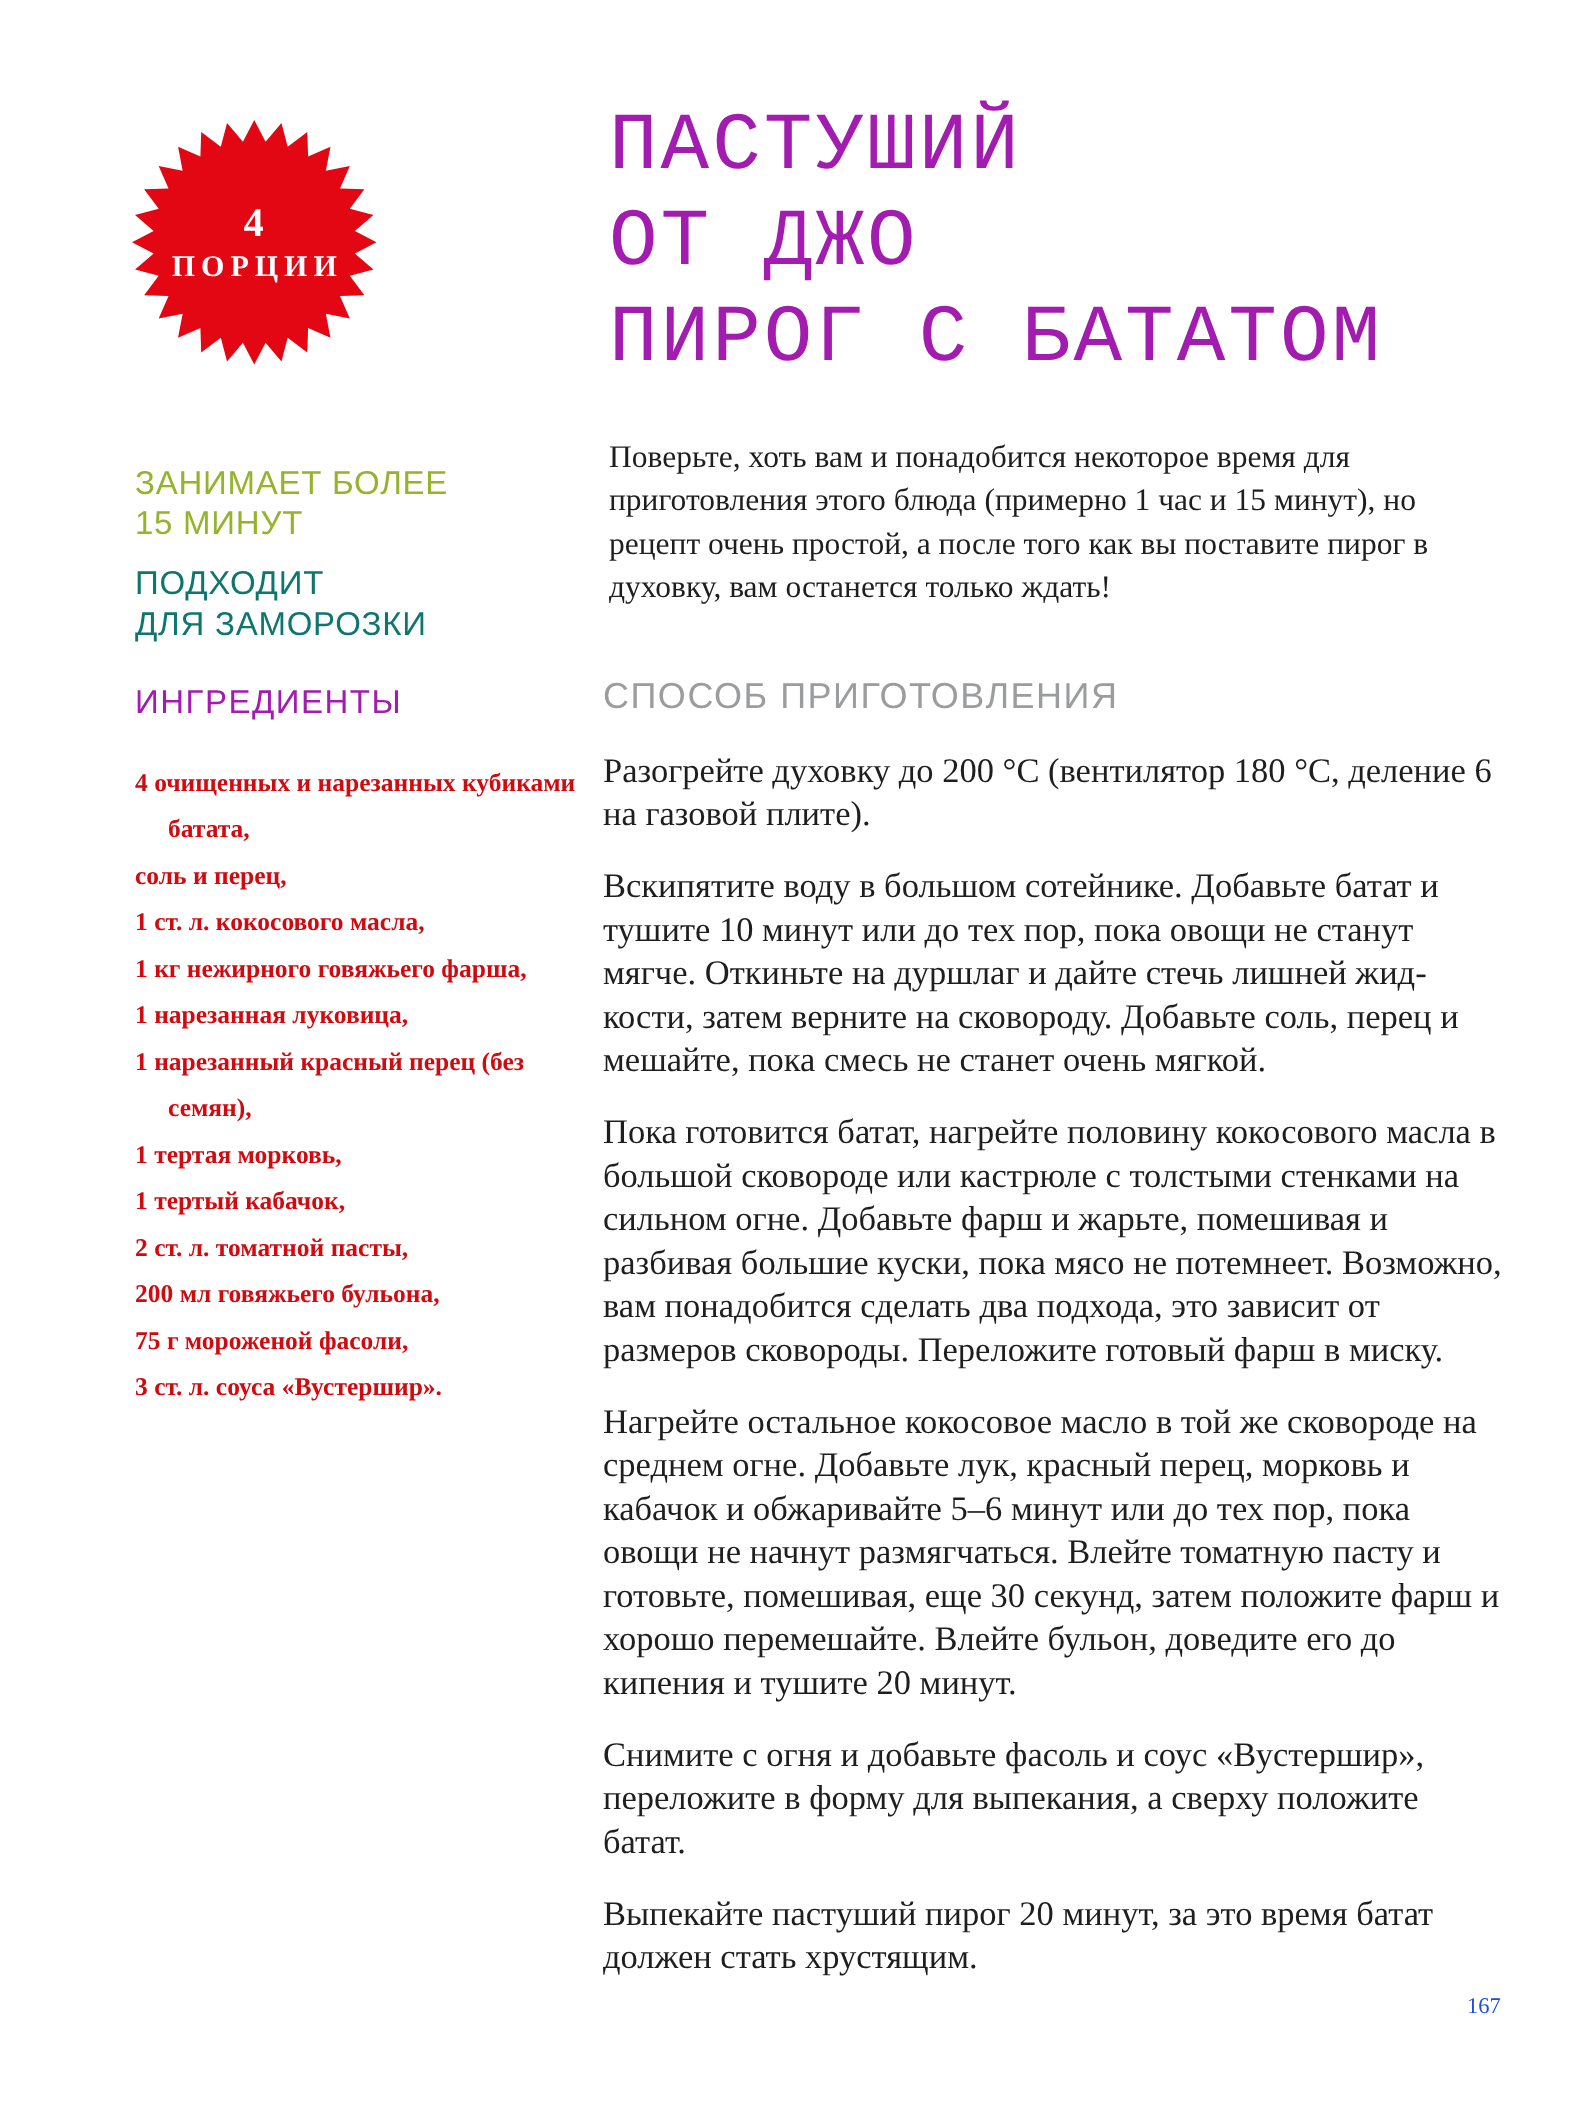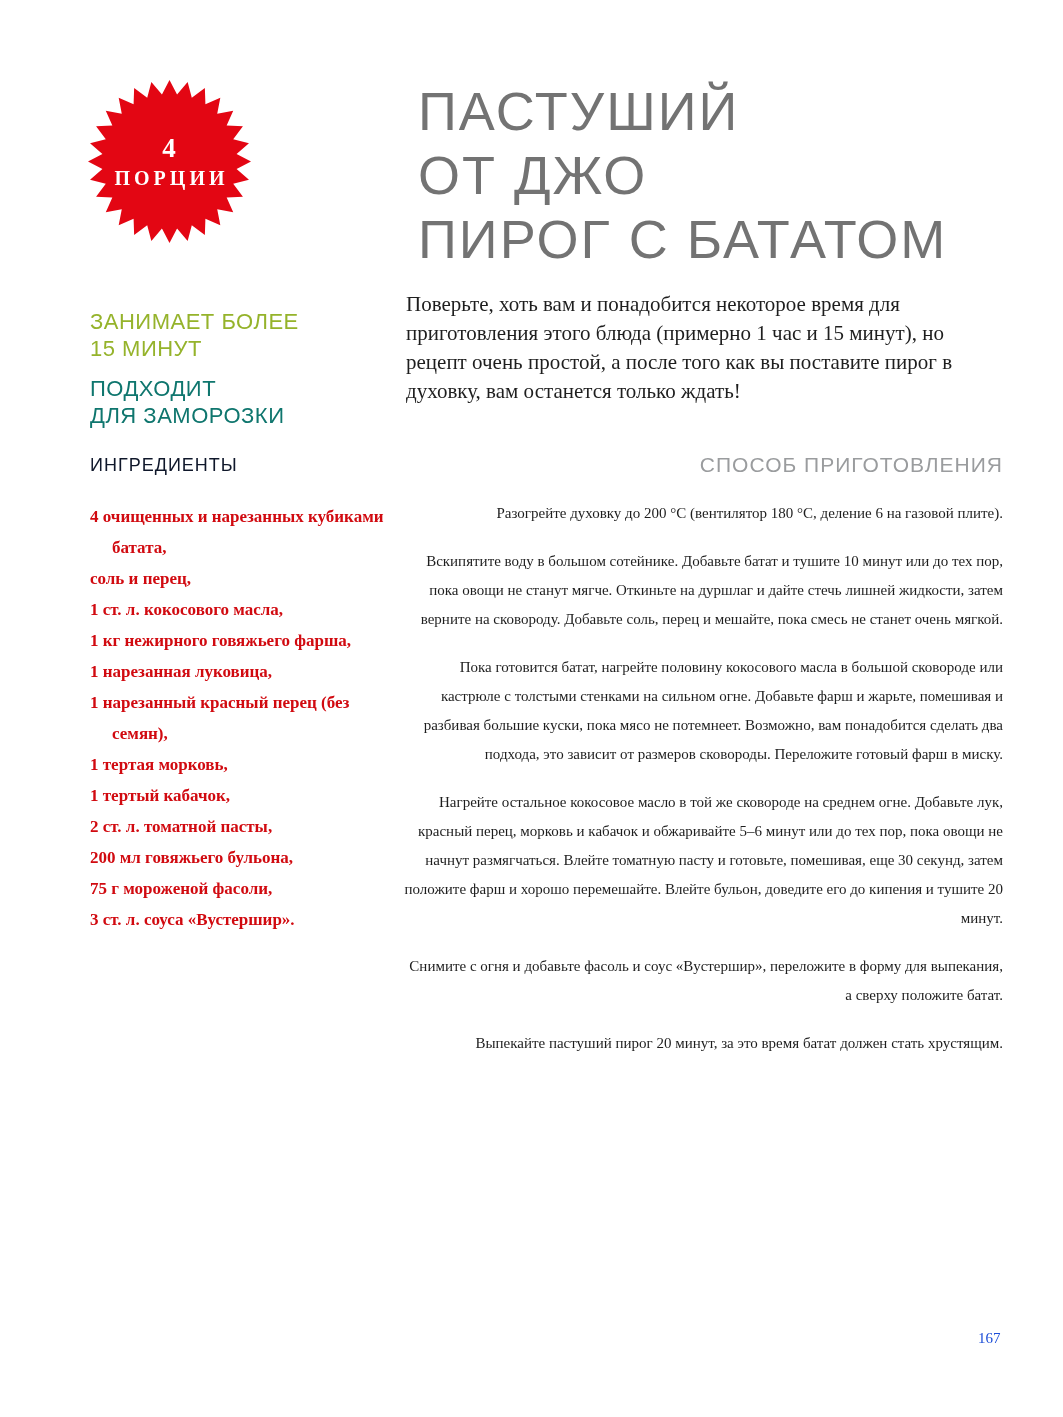--- a/index.html
+++ b/index.html
@@ -14,54 +14,54 @@
   .badge-text{
     position:absolute;left:0;top:0;right:0;bottom:0;
     display:flex;flex-direction:column;align-items:center;justify-content:center;
     color:#ffffff;font-weight:bold;text-align:center;
   }
   .badge-servings{font-size:27px;letter-spacing:1px;line-height:28px;}
   .badge-label{font-size:20px;letter-spacing:4px;margin-top:5px;padding-left:4px;line-height:22px;}
 
   
   .title{
-    position:absolute;left:402px;top:63px;margin:16px;width:640px;
-    font-family:Liberation Sans, sans-serif;font-weight:400;
-    font-size:54px;line-height:64px;letter-spacing:2px;color:#737373;
+    position:absolute;left:402px;top:63px;margin:4px;width:640px;
+    font-family:Liberation Mono, monospace;font-weight:400;
+    font-size:54px;line-height:64px;letter-spacing:2px;color:#a21caf;
   }
   .title-line{display:block;}
 
   
   .sidebar{position:absolute;left:90px;top:308px;width:300px;}
   .note{
     font-family:"Liberation Sans",sans-serif;font-size:22px;line-height:27px;
     letter-spacing:0.5px;
   }
   .note-time{color:#95b32b;}
   .note-freeze{color:#0f766e;margin-top:13px;}
   .note-line{display:block;}
   .side-heading{
     font-family:"Liberation Sans",sans-serif;font-weight:400;
-    font-size:18px;letter-spacing:1px;color:#0f172a;margin:26px 0 0 0;
+    font-size:22px;letter-spacing:1px;color:#a21caf;margin:26px 0 0 0;
   }
   .ingredients{
     list-style:none;margin:25px 0 0 0;padding:0;
     color:#d10a10;font-weight:bold;font-size:17px;line-height:31px;
   }
   .ingredient{padding-left:22px;text-indent:-22px;}
 
   
   .main{position:absolute;left:402px;top:286px;width:601px;color:#1e1e1e;}
   .intro{margin:4px;font-size:21px;line-height:29px;}
   .method-heading{
     font-family:"Liberation Sans",sans-serif;font-weight:400;
-    font-size:21px;letter-spacing:1px;color:#9a9c9e;margin:45px 0 0 0;line-height:28px;text-align:right;
+    font-size:24px;letter-spacing:1px;color:#9a9c9e;margin:45px 0 0 0;line-height:28px;
   }
   .steps{margin-top:20px;}
-  .step{margin:0 0 19px 0;font-size:15px;line-height:29px;text-align:right;}
+  .step{margin:0 0 19px 0;font-size:23px;line-height:29px;}
 
   .page-number{
     position:absolute;left:978px;top:1330px;
     font-size:15px;color:#1d4ed8;
   }
 </style>
 </head>
 <body>
 
 <div class="page">

